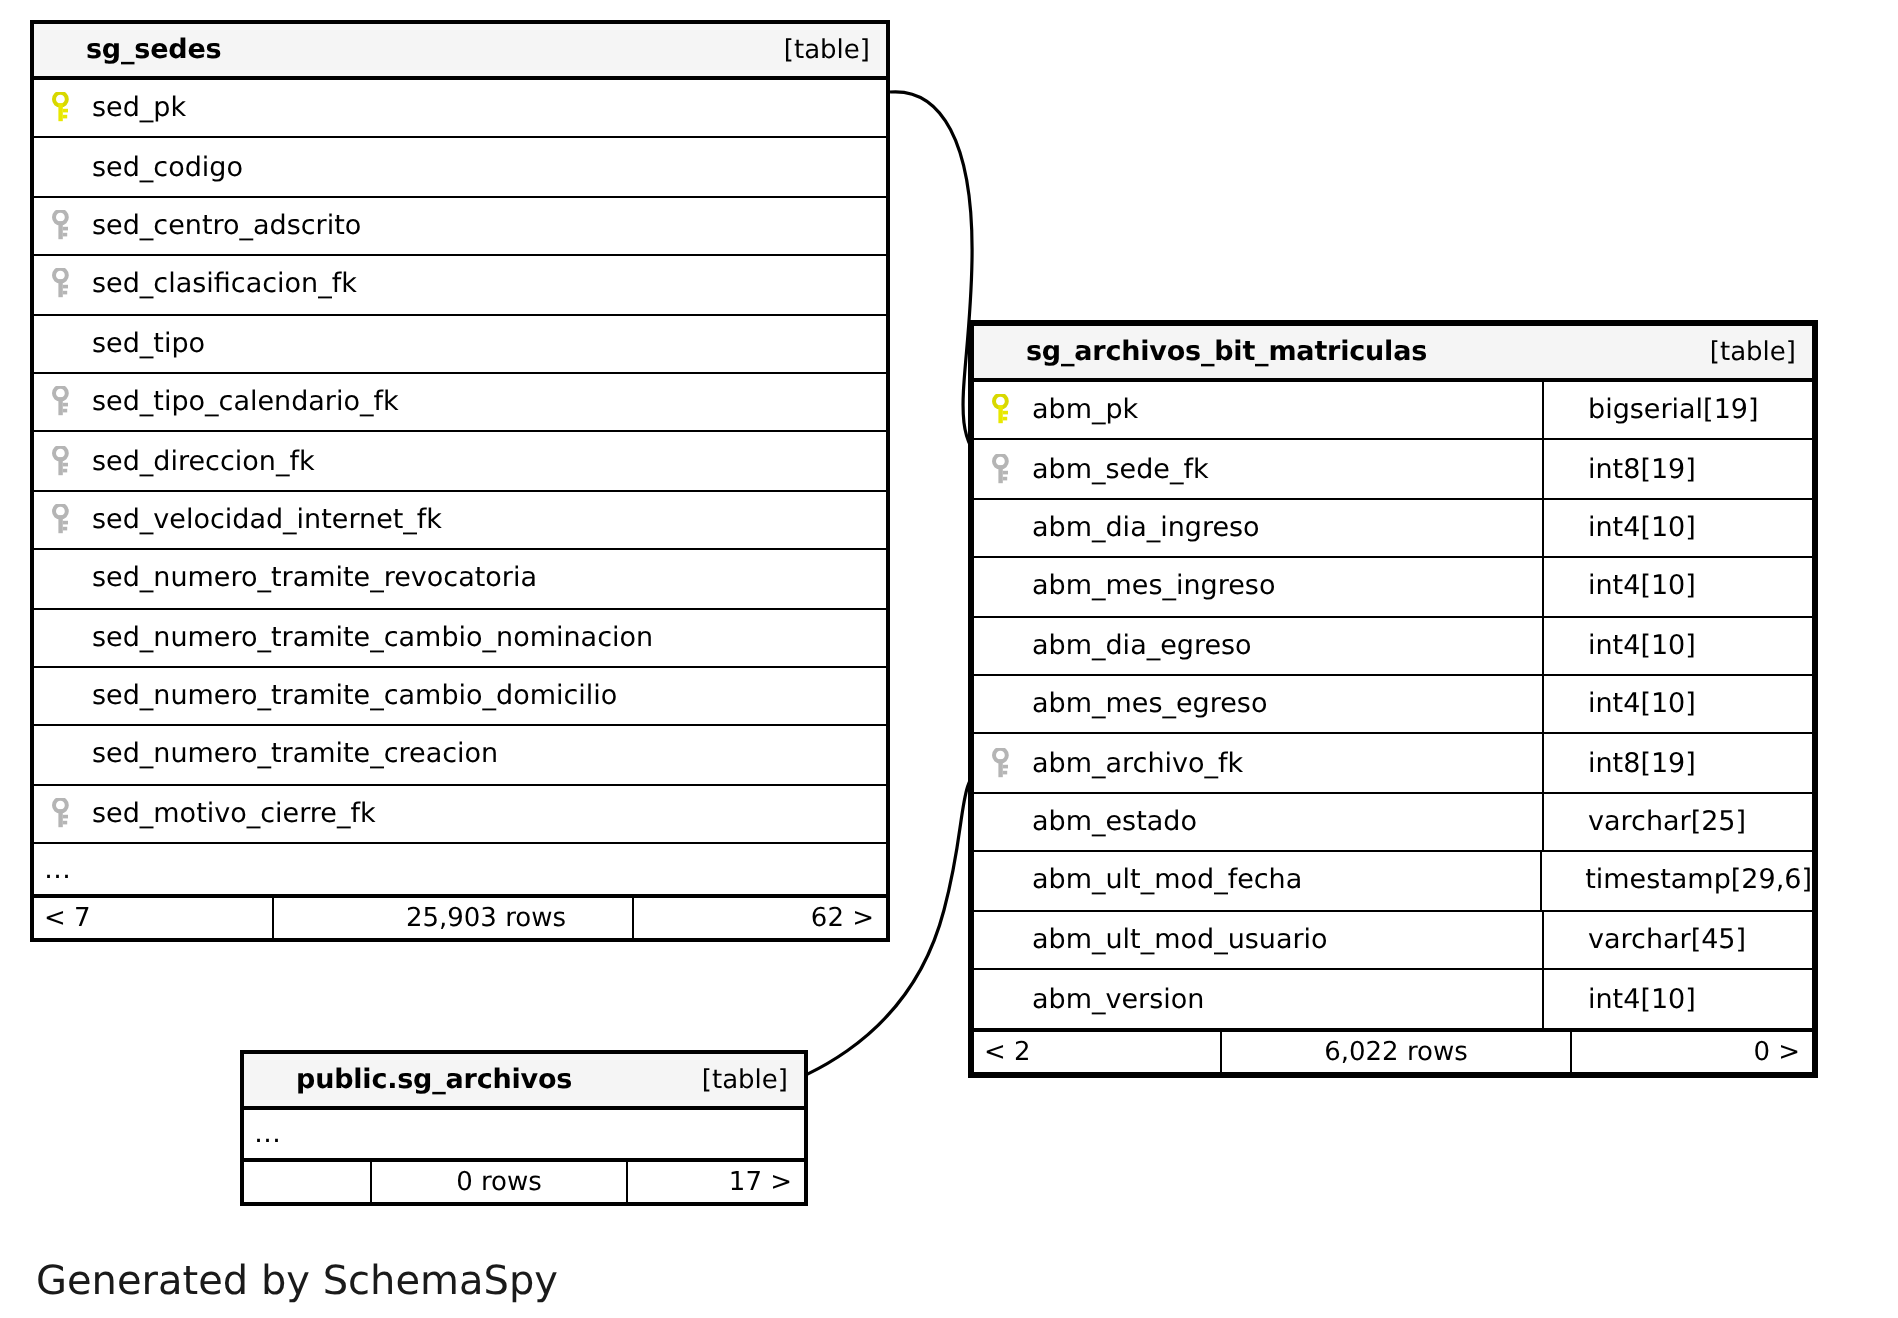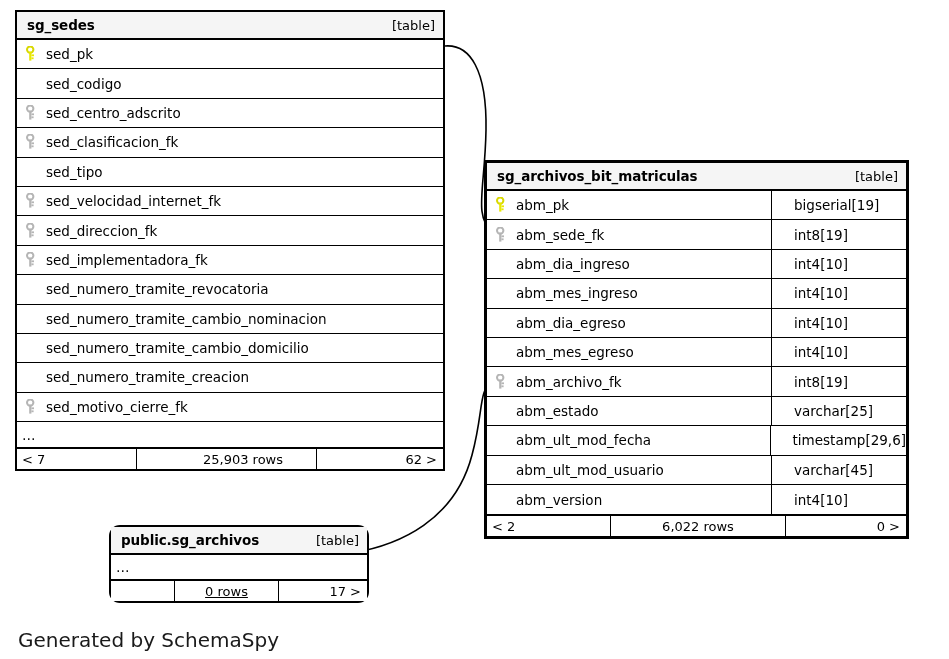--- a/index.html
+++ b/index.html
@@ -23,21 +23,21 @@
   .tbl.thick{border-width:3px;}
 
   .thead{
     box-sizing:border-box;
     background:#f5f5f5;
     border-bottom:2px solid #000;
     height:28px;
     display:flex;
     align-items:center;
     justify-content:space-between;
-    padding:0 8px 0 10px;
+    padding:0 8px 0 26px;
   }
   .thead .tname{
     font-weight:bold;
     font-size:13.5px;
     color:#000;
     letter-spacing:-0.1px;
     white-space:nowrap;
   }
   .thead .ttag{
     font-size:13px;
@@ -200,62 +200,62 @@
       </div>
     </div>
 
     <div class="trow">
       <div class="tcol-name">
         <span class="keyslot"></span>
         <span class="colname">sed_tipo</span>
       </div>
     </div>
 
+    <div class="trow">
+      <div class="tcol-name">
+        <span class="keyslot">
+          <svg width="11" height="16" viewBox="0 0 11 16">
+              <circle cx="5.2" cy="3.6" r="3.2" fill="none" stroke="#b5b5b5" stroke-width="2"></circle>
+              <rect x="4.2" y="5.6" width="2.2" height="9" fill="#b5b5b5"></rect>
+              <rect x="6.4" y="8.4" width="2.6" height="1.8" fill="#b5b5b5"></rect>
+              <rect x="6.4" y="11.4" width="2.2" height="1.8" fill="#b5b5b5"></rect>
+            </svg>
+        </span>
+        <span class="colname">sed_tipo_calendario_fk</span>
+      </div>
+    </div>
+
+    <div class="trow">
+      <div class="tcol-name">
+        <span class="keyslot">
+          <svg width="11" height="16" viewBox="0 0 11 16">
+              <circle cx="5.2" cy="3.6" r="3.2" fill="none" stroke="#b5b5b5" stroke-width="2"></circle>
+              <rect x="4.2" y="5.6" width="2.2" height="9" fill="#b5b5b5"></rect>
+              <rect x="6.4" y="8.4" width="2.6" height="1.8" fill="#b5b5b5"></rect>
+              <rect x="6.4" y="11.4" width="2.2" height="1.8" fill="#b5b5b5"></rect>
+            </svg>
+        </span>
+        <span class="colname">sed_direccion_fk</span>
+      </div>
+    </div>
 
     <div class="trow">
       <div class="tcol-name">
         <span class="keyslot">
           <svg width="11" height="16" viewBox="0 0 11 16">
               <circle cx="5.2" cy="3.6" r="3.2" fill="none" stroke="#b5b5b5" stroke-width="2"></circle>
               <rect x="4.2" y="5.6" width="2.2" height="9" fill="#b5b5b5"></rect>
               <rect x="6.4" y="8.4" width="2.6" height="1.8" fill="#b5b5b5"></rect>
               <rect x="6.4" y="11.4" width="2.2" height="1.8" fill="#b5b5b5"></rect>
             </svg>
         </span>
         <span class="colname">sed_velocidad_internet_fk</span>
       </div>
     </div>
 
-    <div class="trow">
-      <div class="tcol-name">
-        <span class="keyslot">
-          <svg width="11" height="16" viewBox="0 0 11 16">
-              <circle cx="5.2" cy="3.6" r="3.2" fill="none" stroke="#b5b5b5" stroke-width="2"></circle>
-              <rect x="4.2" y="5.6" width="2.2" height="9" fill="#b5b5b5"></rect>
-              <rect x="6.4" y="8.4" width="2.6" height="1.8" fill="#b5b5b5"></rect>
-              <rect x="6.4" y="11.4" width="2.2" height="1.8" fill="#b5b5b5"></rect>
-            </svg>
-        </span>
-        <span class="colname">sed_direccion_fk</span>
-      </div>
-    </div>
-
-    <div class="trow">
-      <div class="tcol-name">
-        <span class="keyslot">
-          <svg width="11" height="16" viewBox="0 0 11 16">
-              <circle cx="5.2" cy="3.6" r="3.2" fill="none" stroke="#b5b5b5" stroke-width="2"></circle>
-              <rect x="4.2" y="5.6" width="2.2" height="9" fill="#b5b5b5"></rect>
-              <rect x="6.4" y="8.4" width="2.6" height="1.8" fill="#b5b5b5"></rect>
-              <rect x="6.4" y="11.4" width="2.2" height="1.8" fill="#b5b5b5"></rect>
-            </svg>
-        </span>
-        <span class="colname">sed_implementadora_fk</span>
-      </div>
-    </div>
 
     <div class="trow">
       <div class="tcol-name">
         <span class="keyslot"></span>
         <span class="colname">sed_numero_tramite_revocatoria</span>
       </div>
     </div>
 
     <div class="trow">
       <div class="tcol-name">
@@ -444,35 +444,35 @@
       </div>
     </div>
 
     <div class="tfoot">
       <div class="fcell fleft" style="flex:0 0 123px;">&lt; 2</div>
       <div class="fcell fmid" style="flex:1 1 auto;">6,022 rows</div>
       <div class="fcell fright" style="flex:0 0 120px;">0 &gt;</div>
     </div>
   </div>
 
-  <div class="tbl" id="tbl-public-archivos" style="left:109px;top:525px;width:260px;border-radius:11px;">
+  <div class="tbl" id="tbl-public-archivos" style="left:120px;top:525px;width:284px;">
 
     <div class="thead">
       <span class="tname">public.sg_archivos</span>
       <span class="ttag">[table]</span>
     </div>
 
     <div class="trow ellipsis" style="height:24px;border-bottom:none;">
       <div class="tcol-name">
         <span class="ell">…</span>
       </div>
     </div>
 
     <div class="tfoot">
       <div class="fcell fleft" style="flex:0 0 63px;"></div>
-      <div class="fcell fmid" style="flex:1 1 auto;text-decoration:underline;">0 rows</div>
+      <div class="fcell fmid" style="flex:1 1 auto;">0 rows</div>
       <div class="fcell fright" style="flex:0 0 88px;">17 &gt;</div>
     </div>
   </div>
 
   <div class="credit">Generated by SchemaSpy</div>
 
 </div>
 
 </body></html>

